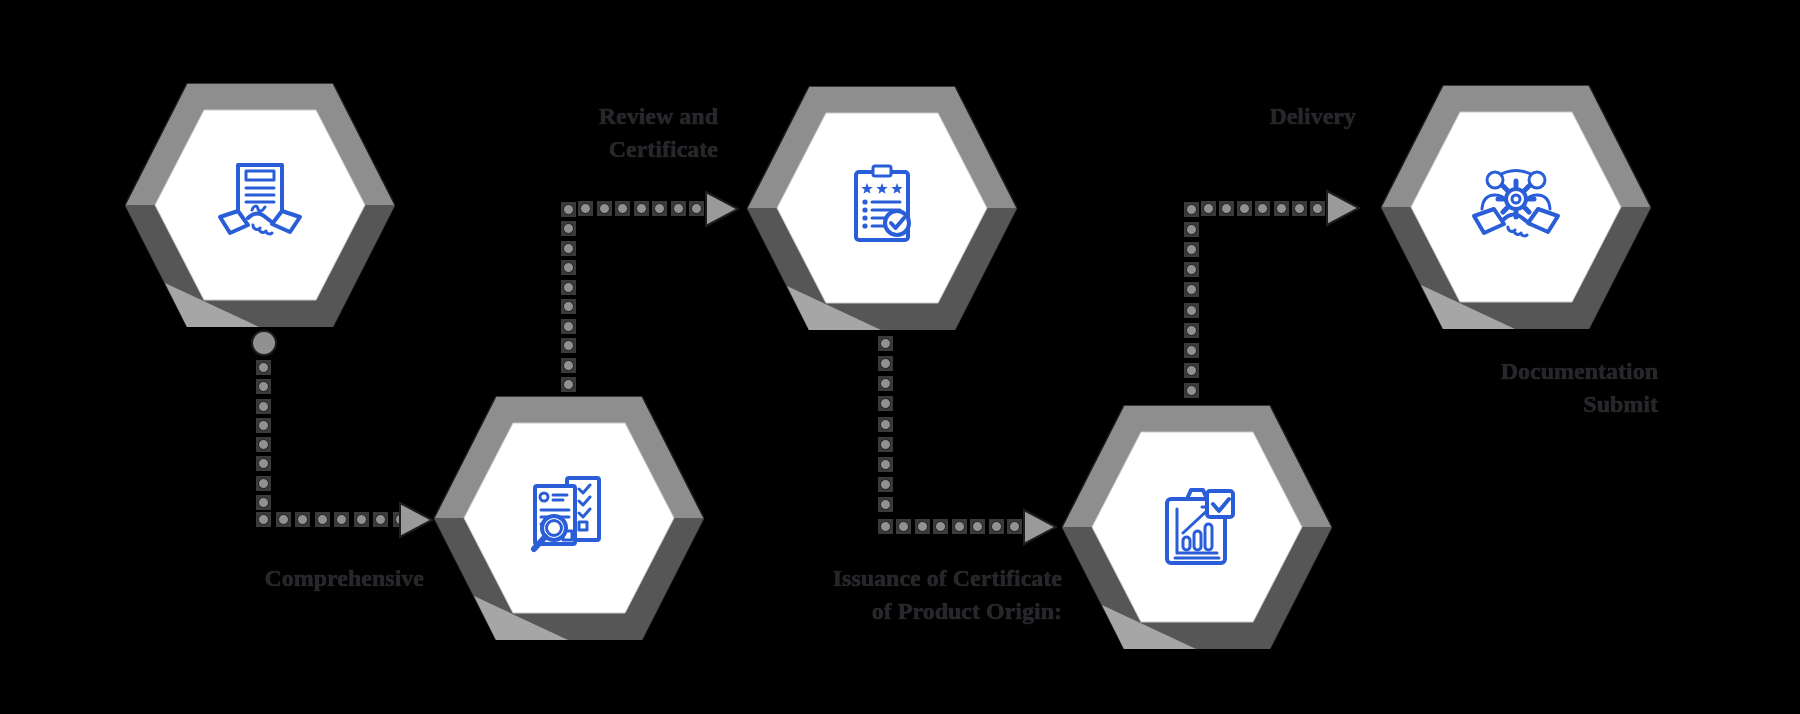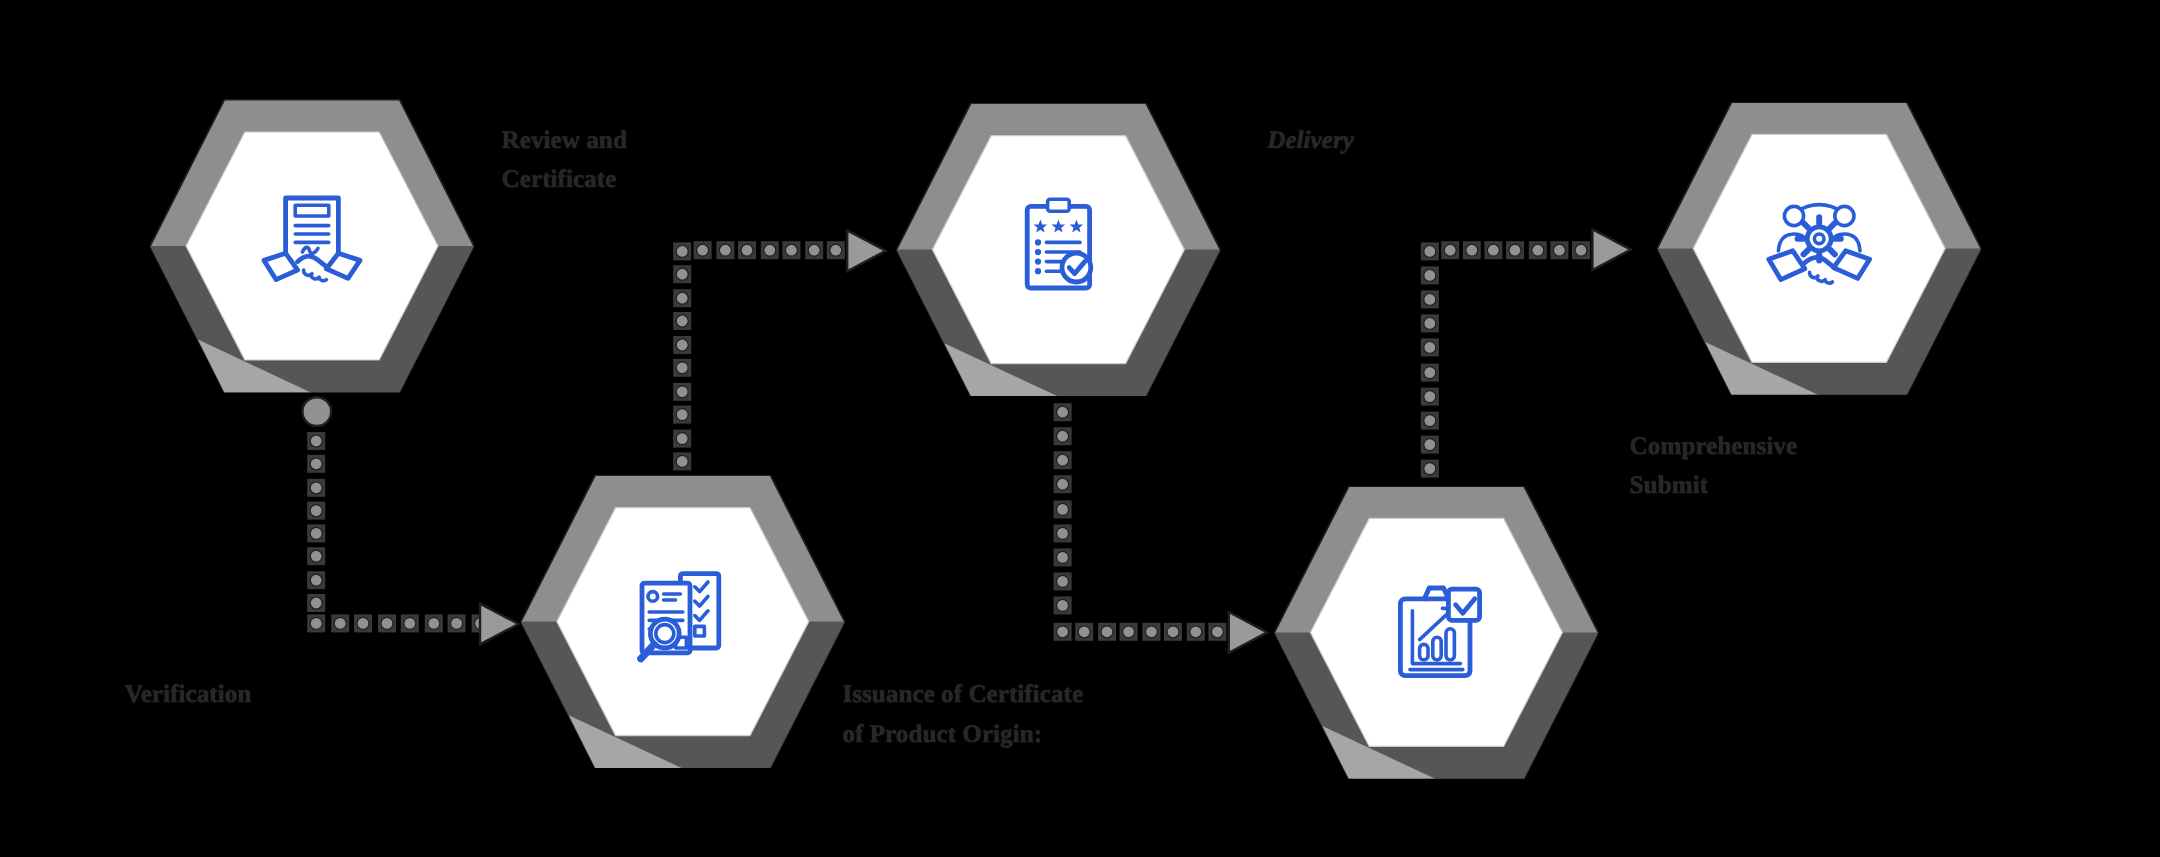--- a/index.html
+++ b/index.html
@@ -24,21 +24,21 @@
   .run{position:absolute;display:flex;justify-content:space-between;}
   .run.v{flex-direction:column;width:15px;}
   .run.h{flex-direction:row;height:15px;}
   .dot-cell{width:15px;height:15px;background:var(--dot-track);display:flex;align-items:center;justify-content:center;flex:0 0 auto;}
   .dot{width:11px;height:11px;border-radius:50%;background:var(--dot-fill);border:1.5px solid var(--dot-outline);box-sizing:border-box;}
   .start-circle{position:absolute;width:26px;height:26px;border-radius:50%;background:var(--dot-fill);border:2px solid var(--dot-outline);box-sizing:border-box;}
   .arrow{position:absolute;width:36px;height:38px;}
   .arrow polygon{fill:var(--arrow-fill);stroke:var(--dot-outline);stroke-width:2;}
 
   
-  .step-label{position:absolute;text-align:left;font-weight:700;font-size:21px;line-height:33px;color:var(--label-color);text-shadow:0 0 1px #3d3d42;}
+  .step-label{position:absolute;text-align:right;font-weight:700;font-size:24px;line-height:33px;color:var(--label-color);text-shadow:0 0 1px #3d3d42;}
   .step-label span{display:block;}
 </style>
 </head>
 <body>
 
 <div class="canvas">
 
   <div class="node" style="left:125px;top:83px;">
     <svg width="270" height="244" viewBox="0 0 270 244">
       <polygon class="hex-outer" points="0,122 62,0 208,0 270,122 208,244 62,244"></polygon>
@@ -388,35 +388,35 @@
       </span>
       <span class="dot-cell">
         <span class="dot"></span>
       </span>
     </div>
   <svg class="arrow" style="left:1325px;top:189px;" viewBox="0 0 36 38">
       <polygon points="2,2 34,19 2,36"></polygon>
     </svg>
 
   <div class="step-label" style="left:104px;top:562px;width:320px;">
-    <span>Verification</span>
+    <span>Comprehensive</span>
   </div>
 
   <div class="step-label" style="left:418px;top:100px;width:300px;">
     <span>Review and</span>
     <span>Certificate</span>
   </div>
 
   <div class="step-label" style="left:702px;top:562px;width:360px;">
     <span>Issuance of Certificate</span>
     <span>of Product Origin:</span>
   </div>
 
-  <div class="step-label" style="left:1056px;top:100px;width:300px;font-style:italic;">
+  <div class="step-label" style="left:1056px;top:100px;width:300px;">
     <span>Delivery</span>
   </div>
 
   <div class="step-label" style="left:1358px;top:355px;width:300px;">
-    <span>Comprehensive</span>
+    <span>Documentation</span>
     <span>Submit</span>
   </div>
 
 </div>
 
 </body></html>

